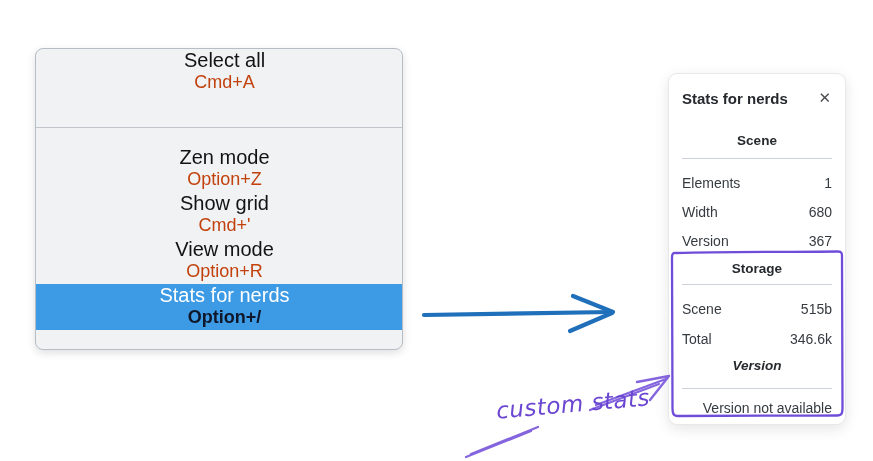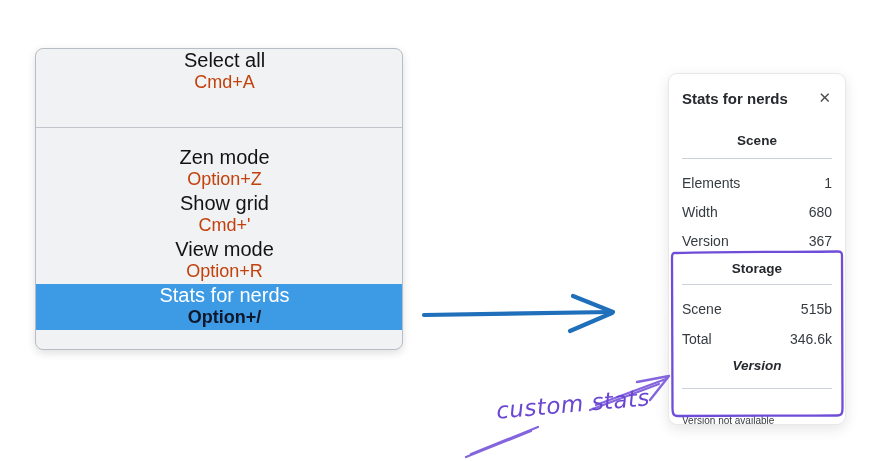--- a/index.html
+++ b/index.html
@@ -42,21 +42,21 @@
   .sec-hr { border: none; border-top: 1px solid #ccd2d8; }
   .hr1 { margin-top: 8px; }
   .stat-row { display: flex; justify-content: space-between; align-items: flex-end; height: 29px; }
   .rows-scene { margin-top: 3px; }
   .h-storage { margin-top: 11px; }
   .hr2 { margin-top: 6px; }
   .rows-storage { margin-top: 2px; }
   .rows-storage .stat-row { height: 30px; }
   .h-version { margin-top: 10px; font-style: italic; }
   .hr3 { margin-top: 13px; }
-  .version-note { margin-top: 18px; line-height: 28px; font-size: 10px; color: #363b40; }
+  .version-note { margin-top: 5px; line-height: 28px; font-size: 14px; color: #363b40; text-align: right; }
 
   
   svg.overlay { position: absolute; left: 0; top: 0; width: 873px; height: 461px;
     pointer-events: none; }
 
   
   .hand-label {
     position: absolute; left: 496px; top: 391px; font-size: 23px;
     color: #6b46d2; transform: rotate(-5deg); font-style: italic;
     letter-spacing: .5px; font-family: "DejaVu Sans", sans-serif; white-space: nowrap;

